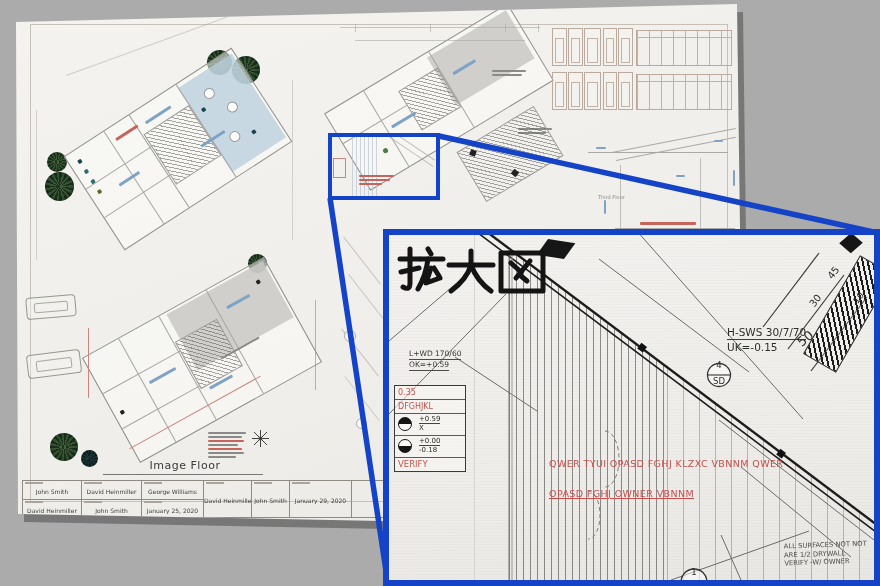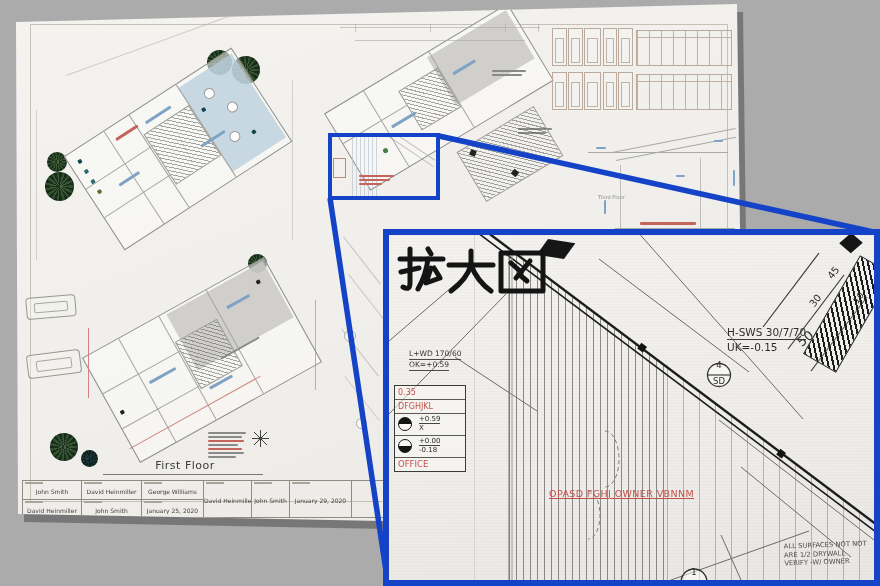--- a/index.html
+++ b/index.html
@@ -243,21 +243,21 @@
       <div class="panel" style="left:618px;top:28px;width:13px;height:36px;"></div>
       <div class="wgrid" style="left:636px;top:30px;width:94px;height:34px;"></div>
       <div class="panel" style="left:552px;top:72px;width:13px;height:36px;"></div>
       <div class="panel" style="left:568px;top:72px;width:13px;height:36px;"></div>
       <div class="panel" style="left:584px;top:72px;width:15px;height:36px;"></div>
       <div class="panel" style="left:603px;top:72px;width:12px;height:36px;"></div>
       <div class="panel" style="left:618px;top:72px;width:13px;height:36px;"></div>
       <div class="wgrid" style="left:636px;top:74px;width:94px;height:34px;"></div>
     </div>
 
-    <div id="firstfloor">First Floor</div>
+    <div id="firstfloor">Image Floor</div>
     <div id="firstfloor-rule"></div>
 
     <div id="titleblock">
       <div class="tb-mid"></div>
       <div class="tb-cell first" style="left:0;width:58px;">
         <div class="tb-lab"></div>
         <div class="tb-val" style="top:7px;">John Smith</div>
         <div class="tb-lab" style="top:20px;"></div>
         <div class="tb-val" style="top:26px;">David Heinmiller</div>
       </div>
@@ -390,39 +390,39 @@
       <div class="lg-row">0.35</div>
       <div class="lg-row">DFGHJKL</div>
       <div class="lg-sym">
         <div class="halfcirc top"></div>
         <div class="lg-vals"><span class="u">+0.59</span><br><span>X</span></div>
       </div>
       <div class="lg-sym">
         <div class="halfcirc bot"></div>
         <div class="lg-vals"><span class="u">+0.00</span><br><span>-0.18</span></div>
       </div>
-      <div class="lg-row" style="font-size:8.5px;">OFFICE</div>
+      <div class="lg-row" style="font-size:8.5px;">VERIFY</div>
     </div>
 
     <div class="in" id="walltag">
       <span class="u">H-SWS 30/7/70</span><br>
       <span>UK=-0.15</span>
     </div>
     <div class="in rotnum" style="left:408px;top:96px;font-size:13px;transform:rotate(-40deg);">50</div>
     <div class="in rotnum" style="left:438px;top:32px;font-size:10px;transform:rotate(-52deg);">45</div>
     <div class="in rotnum" style="left:420px;top:60px;font-size:10px;transform:rotate(-52deg);">30</div>
     <div class="in rotnum" style="left:464px;top:58px;font-size:9px;transform:rotate(-52deg);">10</div>
 
     <div class="in bubbletxt" style="left:318px;top:126px;">4</div>
     <div class="in bubbletxt" style="left:318px;top:142px;">SD</div>
     <div class="in bubbletxt" style="left:293px;top:333px;">1</div>
     <div class="in bubbletxt" style="left:293px;top:349px;">GW</div>
 
     <div class="in" id="rednote">
-      <br>
+      <span>QWER TYUI OPASD FGHJ KLZXC VBNNM QWER</span><br>
       <br>
       <span class="ul">OPASD FGHJ OWNER VBNNM</span>
     </div>
 
     <div class="in" id="surfnote">
       <span>ALL SURFACES NOT NOT</span><br>
       <span>ARE 1/2 DRYWALL</span><br>
       <span>VERIFY -W/ OWNER</span>
     </div>
   </div>

